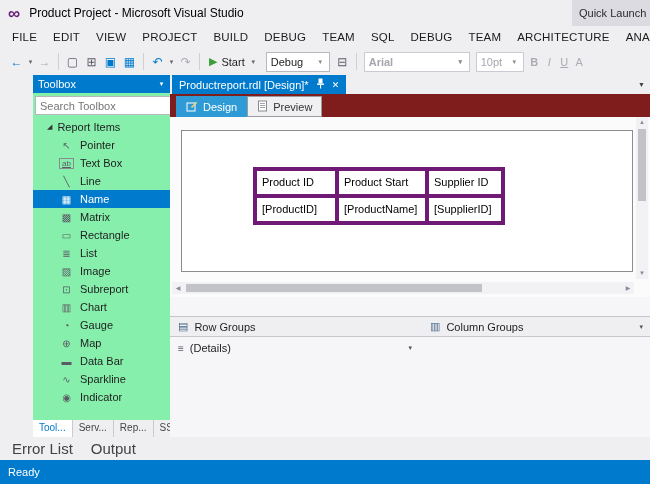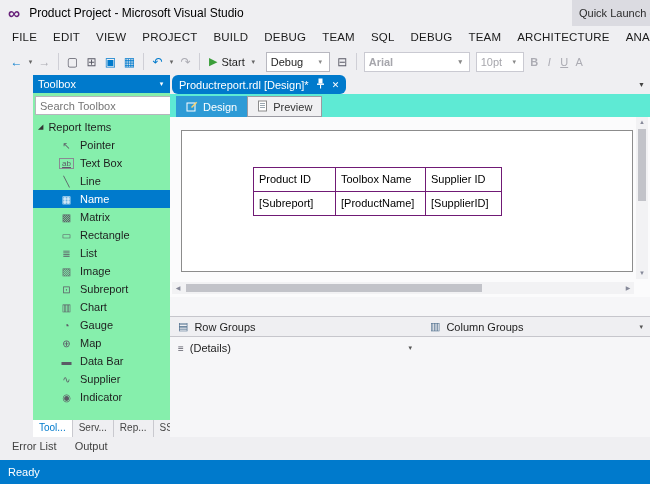--- a/index.html
+++ b/index.html
@@ -33,49 +33,49 @@
 
   
   .toolbox { position:absolute; left:0; top:75px; width:168px; height:362px; background:#86efac;margin-left:33px; }
   .tbx-header { height:18px; background:#007ACC; color:#fff; display:flex; align-items:center; padding:0 2px 0 5px; font-size:11px; }
   .tbx-header .t { flex:1; }
   .hdr-btn { width:15px; text-align:center; font-size:8px; color:#fff; display:flex; align-items:center; justify-content:center; height:100%; }
   .tbx-search { position:absolute; left:2px; right:2px; top:21px; height:19px; background:#fff; border:1px solid #B6B6BD; display:flex; align-items:center; padding-right:3px; }
   .tbx-search input { flex:1; border:none; outline:none; background:transparent; font-family:inherit; font-size:11px; color:#888; padding:0 4px; min-width:0; }
   .tbx-tree { position:absolute; left:0; right:14px; top:43px; bottom:17px; overflow:hidden; }
   .tbx-row { height:18px; display:flex; align-items:center; font-size:11px; color:#1E1E1E; padding-left:26px; }
-  .tbx-row.section { padding-left:5px;text-align:center; }
+  .tbx-row.section { padding-left:14px;text-align:center; }
   .tri { font-size:7px; color:#333; margin-right:5px; }
   .tbx-icon { width:15px; height:14px; margin-right:6px; font-size:10px; color:#5B5B66; display:flex; align-items:center; justify-content:center; flex:none; }
   .tbx-icon.ab { font-size:8px; border:1px solid #8A8A93; height:11px; padding:0 1px;text-decoration:underline; }
   .tbx-label { white-space:nowrap; }
   .tbx-row.selected { background:#007ACC; color:#fff; }
   .tbx-row.selected .tbx-icon { color:#fff; }
   .tbx-scroll { position:absolute; right:1px; top:43px; bottom:17px; width:12px; background:#F2F2F4; border-left:1px solid #E2E2E7; }
   .scroll-arrow { position:absolute; left:0; width:12px; height:11px; font-size:6px; color:#868999; text-align:center; line-height:11px; }
   .tbx-scroll .thumb { position:absolute; left:2px; width:8px; top:12px; height:168px; background:#AEAEB6; }
   .tbx-tabs { position:absolute; left:0; bottom:0; height:17px; display:flex; font-size:10px; }
   .tbx-tab { padding:2px 6px 0; color:#444; border-right:1px solid #C9C9CF; background:#EFEFF2; white-space:nowrap; }
   .tbx-tab.active { background:#FFFFFF; color:#007ACC; }
 
   
   .editor { position:absolute; left:170px; top:75px; right:0; height:362px; background:#F6F6F8; }
   .doc-tabstrip { position:absolute; left:0; top:0; right:0; height:19px; background:#EFEFF2; }
-  .doc-tab { position:absolute; left:2px; top:0; height:19px; background:#007ACC; color:#fff; display:flex; align-items:center; gap:7px; padding:0 7px; font-size:11px; white-space:nowrap;border-radius:6px; }
+  .doc-tab { position:absolute; left:2px; top:0; height:19px; background:#007ACC; color:#fff; display:flex; align-items:center; gap:7px; padding:0 7px; font-size:11px; white-space:nowrap; }
   .doc-tab .x { font-size:9px; color:#fff; }
   .strip-caret { position:absolute; right:5px; top:6px; font-size:7px; color:#444; }
 
-  .design-pane { position:absolute; left:0; top:19px; right:0; height:203px; background:#5eead4; }
+  .design-pane { position:absolute; left:0; top:19px; right:0; height:203px; background:#7f1d1d; }
   .view-tabs { position:absolute; left:6px; top:2px; display:flex; height:21px; }
   .view-tab { display:flex; align-items:center; gap:5px; padding:0 9px; font-size:11px; border:1px solid #9A9AA2; background:#F0F0F2; color:#333; }
   .view-tab.active { background:#2E9BD6; border-color:#2E9BD6; color:#fff; }
   .canvas { position:absolute; left:0; top:23px; right:0; bottom:0; background:#FBFBFC; }
   .page { position:absolute; left:11px; top:13px; right:17px; height:142px; background:#fff; border:1px solid #8C8C8C; }
   .report-table { border-collapse:collapse; position:absolute; left:71px; top:36px; background:#fff; }
-  .report-table td { border:1px solid #701a75; font-size:11px; color:#000; padding:5px 5px 6px; white-space:nowrap; }
+  .report-table td { border:4px solid #701a75; font-size:11px; color:#000; padding:5px 5px 6px; white-space:nowrap; }
   .col-w0 { min-width:82px; } .col-w1 { min-width:90px; } .col-w2 { min-width:76px; }
 
   .h-scroll { position:absolute; left:2px; right:16px; bottom:3px; height:12px; background:#F2F2F4; }
   .h-scroll .scroll-arrow { height:12px; line-height:12px; }
   .h-scroll .left { left:0; } .h-scroll .right { left:auto; right:0; }
   .h-scroll .thumb { position:absolute; top:2px; height:8px; left:14px; width:296px; background:#C2C3C9; }
   .v-scroll { position:absolute; right:2px; top:0; width:12px; height:162px; background:#F2F2F4; }
   .v-scroll .down { top:auto; bottom:0; }
   .v-scroll .thumb { position:absolute; left:2px; width:8px; top:12px; height:72px; background:#C2C3C9; }
 
@@ -85,21 +85,21 @@
   .grp-title { white-space:nowrap; }
   .grp-left { display:flex; align-items:center; width:252px; flex:none; }
   .grp-right { display:flex; align-items:center; flex:1; }
   .grp-caret { margin-left:auto; margin-right:7px; font-size:7px; color:#555; }
   .grp-divider { position:absolute; left:250px; top:21px; bottom:0; width:3px; background:#E4E4EA; }
   .details-row { position:absolute; left:0; top:23px; width:250px; height:18px; display:flex; align-items:center; padding:0 8px; font-size:11px; color:#222; }
   .details-icon { font-size:10px; color:#5B5B66; margin-right:6px; }
   .details-caret { margin-left:auto; font-size:7px; color:#555; }
 
   
-  .panel-tabs { position:absolute; left:0; top:437px; width:650px; height:23px; background:#EFEFF2; display:flex; align-items:flex-start; padding-left:3px; font-size:11px; }
+  .panel-tabs { position:absolute; left:0; top:437px; width:650px; height:23px; background:#EFEFF2; display:flex; align-items:flex-start; padding-left:3px; font-size:15px; }
   .panel-tab { padding:3px 9px; color:#424242; white-space:nowrap; }
   .statusbar { position:absolute; left:0; top:460px; width:650px; height:24px; background:#007ACC; color:#fff; font-size:11px; display:flex; align-items:center; padding-left:8px; }
 </style>
 </head>
 <body>
 
 <div class="window">
 
   <div class="titlebar">
     <span class="vs-logo">∞</span>
@@ -239,21 +239,21 @@
       <div class="tbx-row">
         <span class="tbx-icon">⊕</span>
         <span class="tbx-label">Map</span>
       </div>
       <div class="tbx-row">
         <span class="tbx-icon">▬</span>
         <span class="tbx-label">Data Bar</span>
       </div>
       <div class="tbx-row">
         <span class="tbx-icon">∿</span>
-        <span class="tbx-label">Supplier</span>
+        <span class="tbx-label">Sparkline</span>
       </div>
       <div class="tbx-row">
         <span class="tbx-icon">◉</span>
         <span class="tbx-label">Indicator</span>
       </div>
     </div>
     <div class="tbx-scroll">
       <span class="scroll-arrow" style="top:0;">▲</span>
       <div class="thumb"></div>
       <span class="scroll-arrow" style="bottom:0;">▼</span>
@@ -305,25 +305,25 @@
           <span>Preview</span>
         </div>
       </div>
 
       <div class="canvas">
         <div class="page">
           <table class="report-table">
             <tbody>
                 <tr>
               <td class="col-w0">Product ID</td>
-              <td class="col-w1">Toolbox Name</td>
+              <td class="col-w1">Product Start</td>
               <td class="col-w2">Supplier ID</td>
             </tr>
             <tr>
-              <td class="col-w0">[Subreport]</td>
+              <td class="col-w0">[ProductID]</td>
               <td class="col-w1">[ProductName]</td>
               <td class="col-w2">[SupplierID]</td>
             </tr>
           </tbody>
             </table>
         </div>
         <div class="v-scroll">
           <span class="scroll-arrow" style="top:0;">▲</span>
           <div class="thumb"></div>
           <span class="scroll-arrow down">▼</span>

